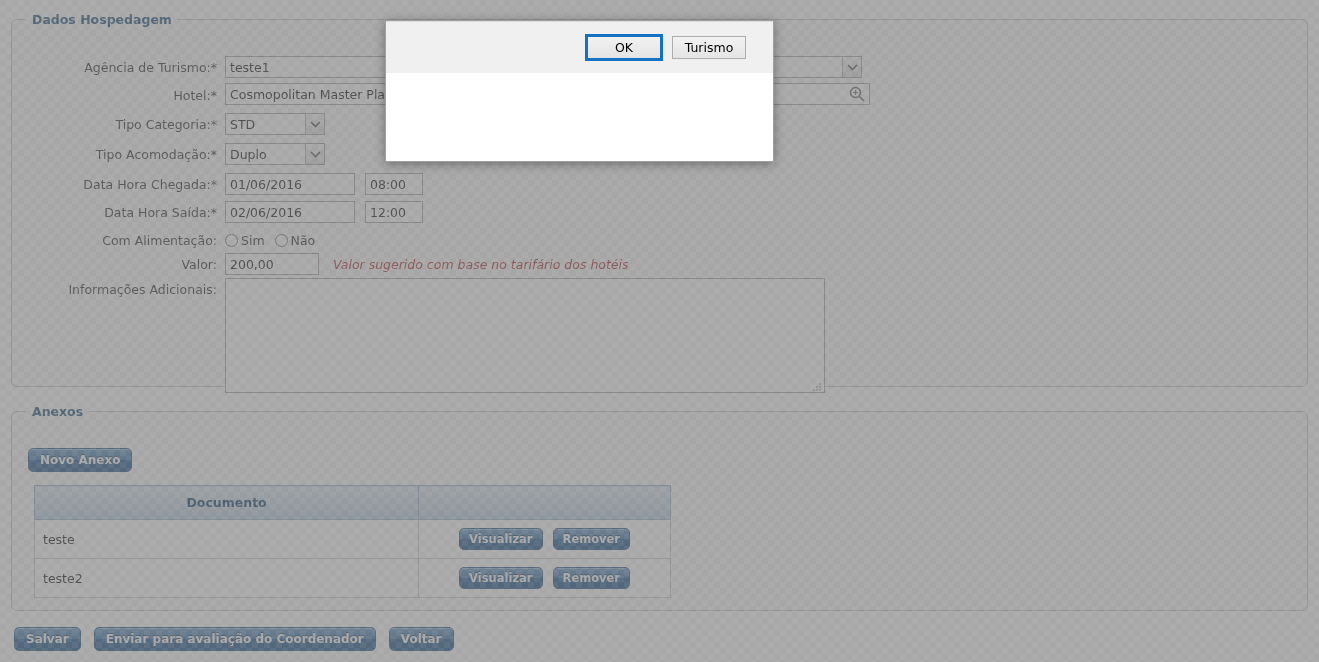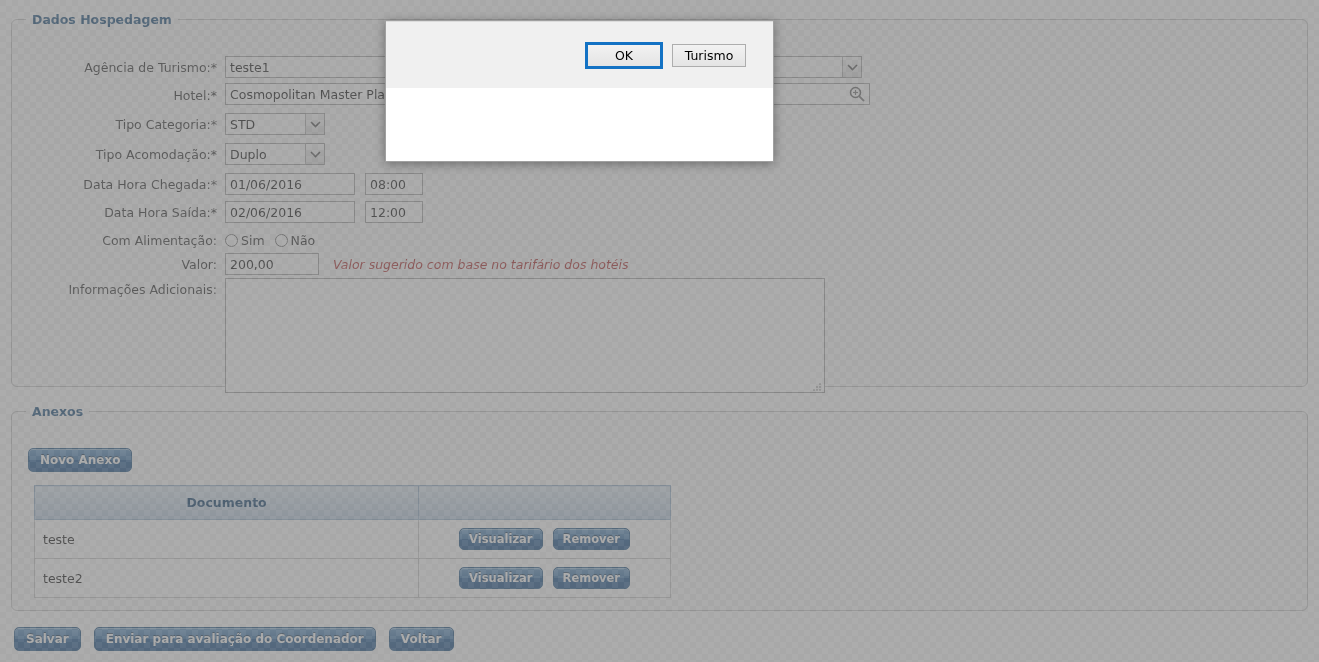--- a/index.html
+++ b/index.html
@@ -191,21 +191,21 @@
     flex-direction: column;
   }
   #dlg-body {
     flex: 1;
     padding: 26px 18px 10px 21px;
     font-size: 12.5px;
     color: #111;
     font-family: "DejaVu Sans", "Liberation Sans", sans-serif;
   }
   #dlg-footer {
-    height: 67px;
+    height: 52px;
     background: #f0f0f0;
     border-top: 1px solid #dcdcdc;
     display: flex;
     align-items: center;
     justify-content: flex-end;
     padding-right: 27px;
     gap: 11px;
   }
   .dlgbtn {
     min-width: 74px;

